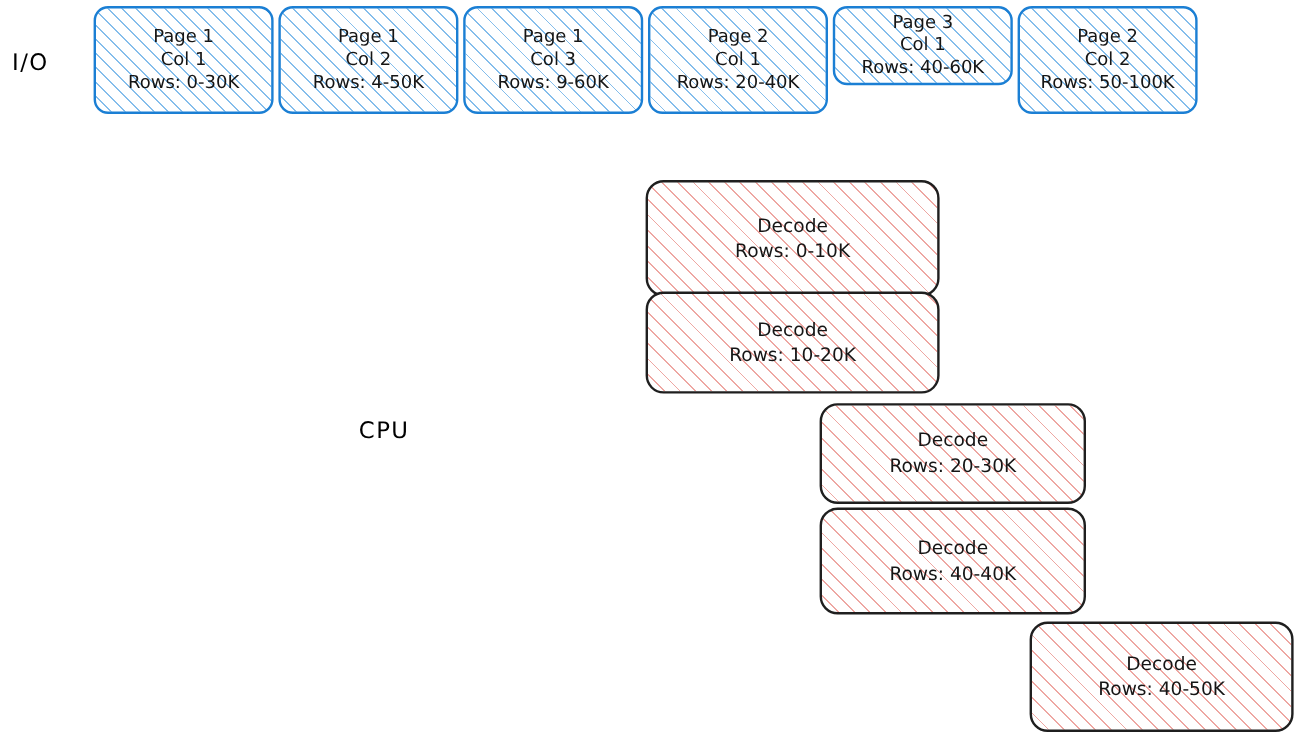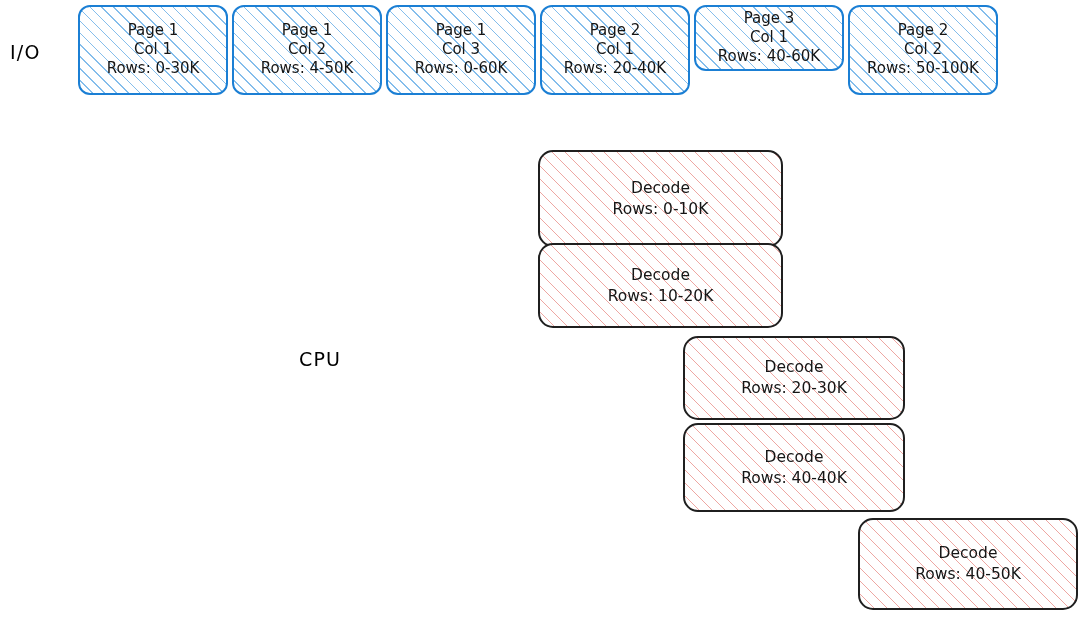--- a/index.html
+++ b/index.html
@@ -111,21 +111,21 @@
 
   <div class="node io-node" id="io-1" style="left: 232px; top: 5px; width: 150px; height: 90px;">
     <span class="line l1">Page 1</span>
     <span class="line l2">Col 2</span>
     <span class="line l3">Rows: 4-50K</span>
   </div>
 
   <div class="node io-node" id="io-2" style="left: 386px; top: 5px; width: 150px; height: 90px;">
     <span class="line l1">Page 1</span>
     <span class="line l2">Col 3</span>
-    <span class="line l3">Rows: 0-60K</span>
+    <span class="line l3">Rows: 9-60K</span>
   </div>
 
   <div class="node io-node" id="io-3" style="left: 540px; top: 5px; width: 150px; height: 90px;">
     <span class="line l1">Page 2</span>
     <span class="line l2">Col 1</span>
     <span class="line l3">Rows: 20-40K</span>
   </div>
 
   <div class="node io-node" id="io-4" style="left: 694px; top: 5px; width: 150px; height: 66px;">
     <span class="line l1">Page 3</span>

